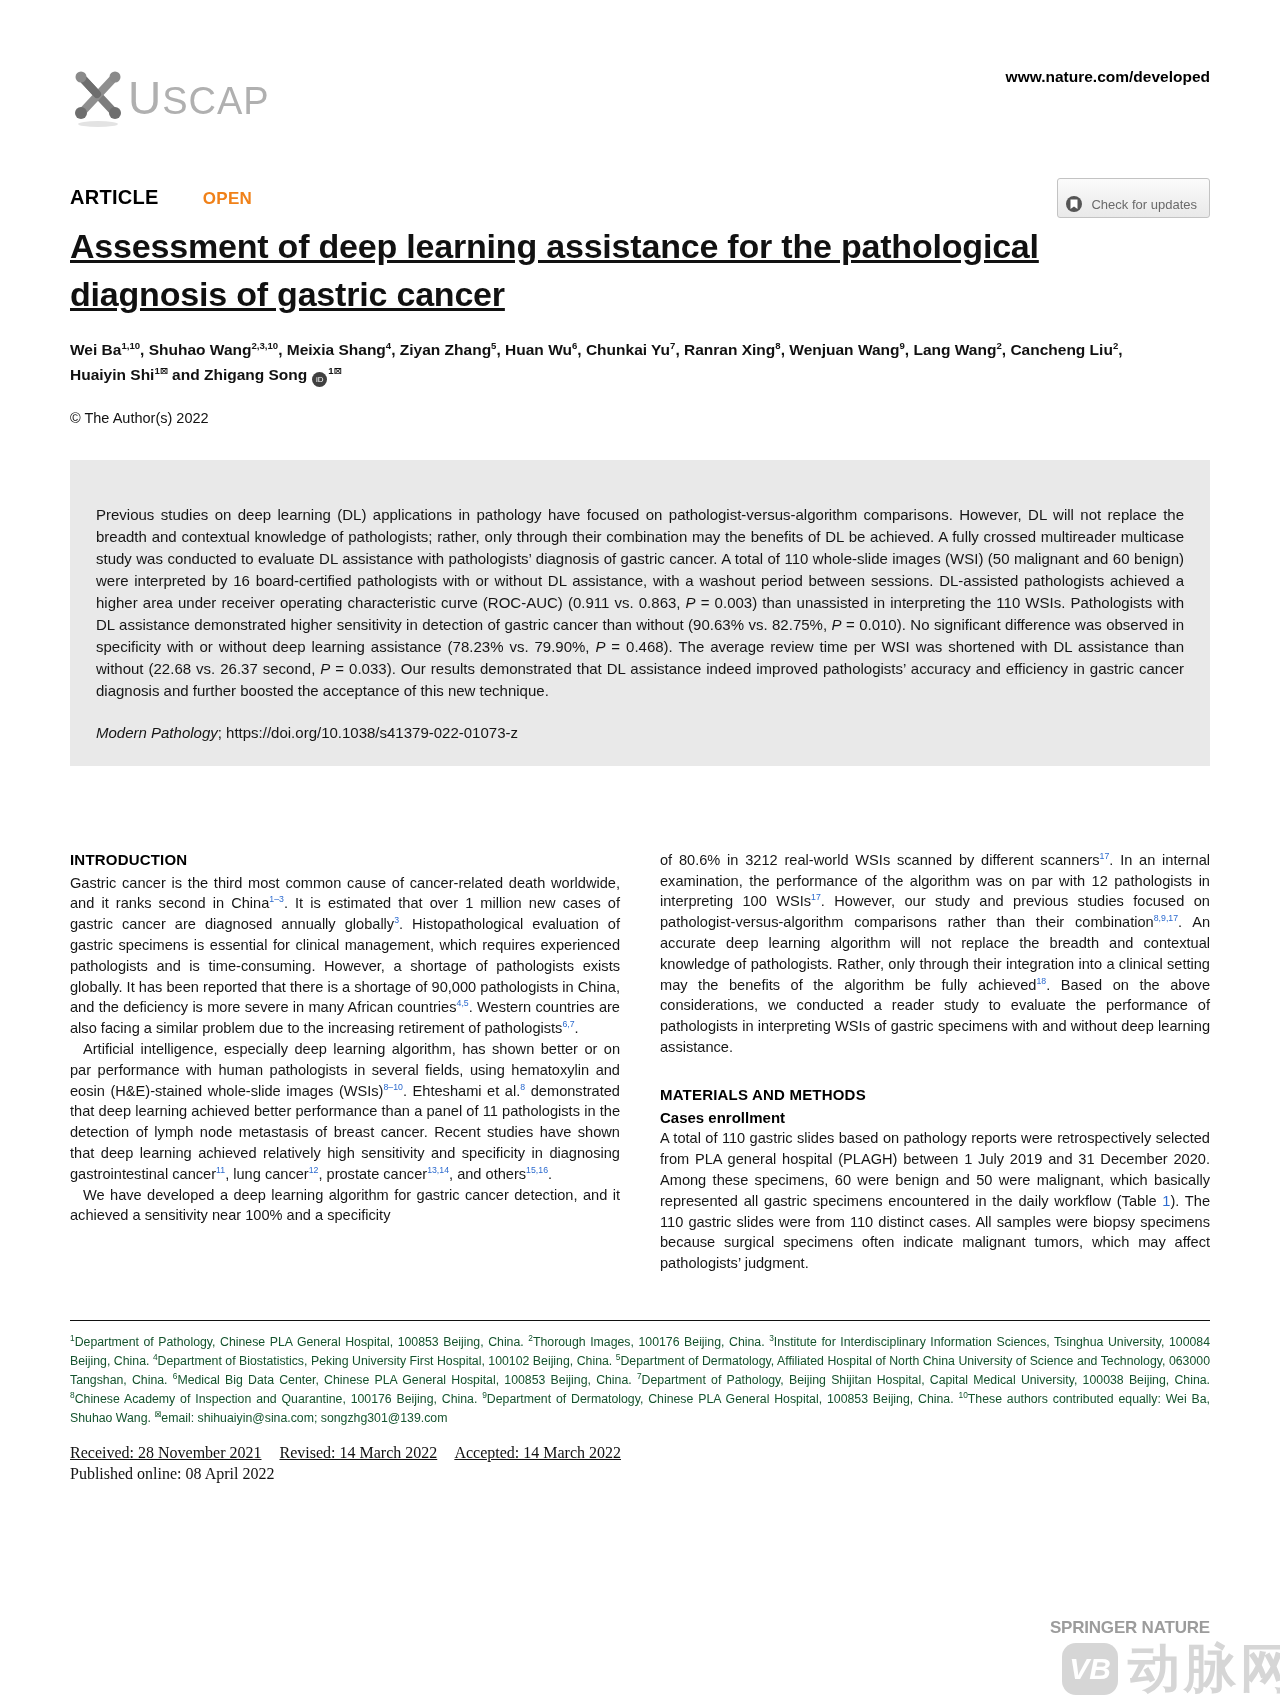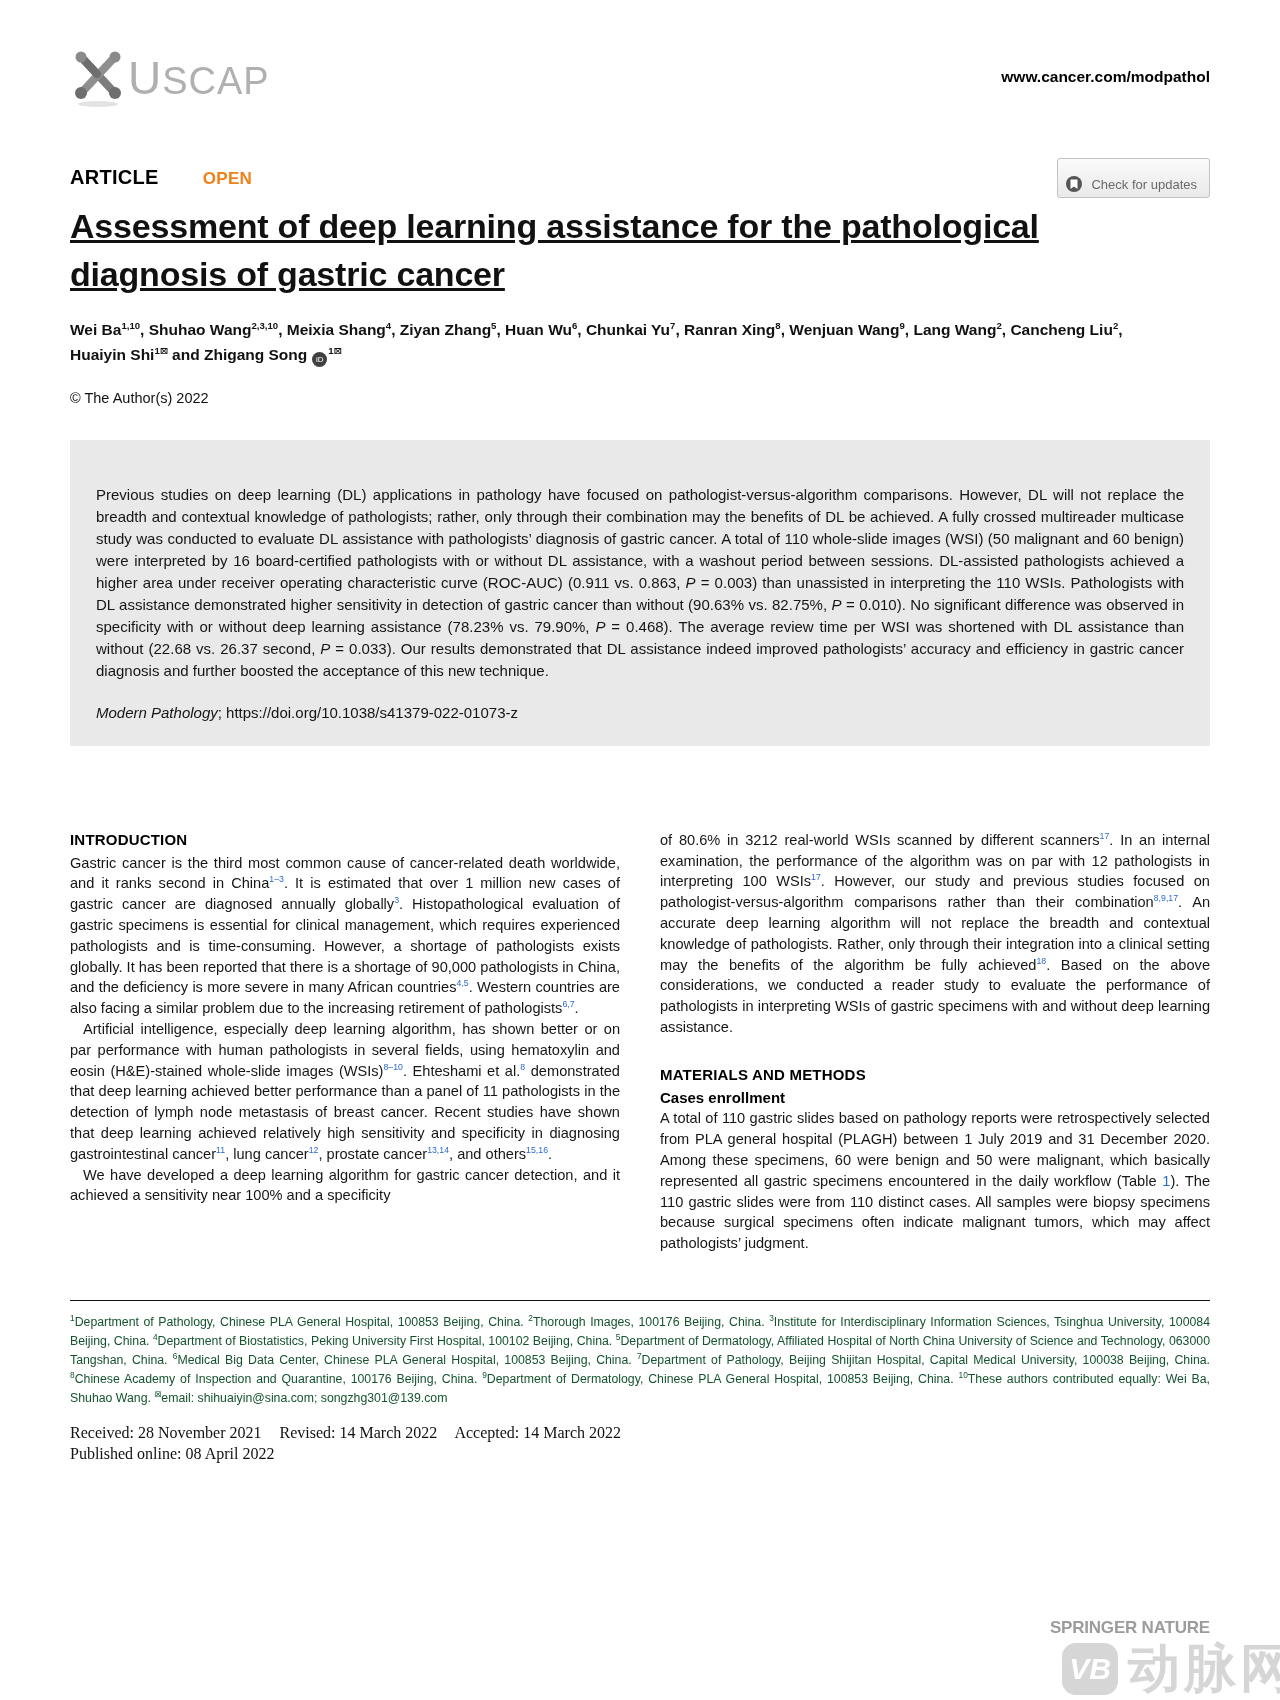--- a/index.html
+++ b/index.html
@@ -5,21 +5,21 @@
   html,body{margin:0;padding:0;background:#ffffff;}
   .page{
     position:relative;width:1280px;height:1700px;margin:0 auto;
     background:#fff;overflow:hidden;color:#1c1c1c;
     font-family:"Liberation Sans","DejaVu Sans",sans-serif;
   }
   .content{padding:0 70px;}
 
   
   .masthead{display:flex;justify-content:space-between;align-items:flex-start;padding-top:44px;}
-  .logo{display:flex;align-items:flex-end;}
+  .logo{display:flex;align-items:flex-end;margin-top:20px;}
   .site-url{font-weight:700;font-size:15.5px;margin-top:24px;color:#000;}
 
   
   .article-row{position:relative;margin-top:56px;display:flex;align-items:baseline;}
   .article-label{font-size:20px;font-weight:700;color:#000;letter-spacing:.3px;}
   .open-label{font-size:17px;font-weight:700;color:#f08119;margin-left:44px;letter-spacing:.3px;}
   .check-badge{
     position:absolute;right:0;top:-8px;display:flex;align-items:center;gap:8px;
     border:1px solid #c3c3c3;border-radius:3px;background:linear-gradient(#fbfbfb,#e9e9e9);
     padding:16px 12px 4px 7px;color:#6a6a6a;font-size:13px;
@@ -49,21 +49,21 @@
   .sec-head.mt{margin-top:27px;}
   .sub-head{font-size:15px;font-weight:700;margin:0;color:#000;}
   sup.ref,.blue{color:#2b6ace;}
   sup.ref{font-size:60%;line-height:0;vertical-align:super;}
 
   
   .foot-rule{border:none;border-top:1.6px solid #111;margin:46px 0 12px 0;}
   .affiliations{margin:0;font-size:12.3px;line-height:19px;text-align:justify;color:#14532d;}
   .affiliations sup{font-size:68%;line-height:0;vertical-align:super;}
   .dates{font-family:"Liberation Serif","DejaVu Serif",serif;font-size:16px;margin:16px 0 0 0;color:#111;}
-  .dates span{margin-right:14px;}
+  .dates span{margin-right:14px;text-decoration:underline;}
   .published{font-family:"Liberation Serif","DejaVu Serif",serif;font-size:16px;margin:3px 0 0 0;color:#111;}
 
   
   .springer{position:absolute;top:1618px;right:70px;color:#9c9c9c;font-weight:700;font-size:17px;letter-spacing:-.2px;}
   .watermark{position:absolute;top:1634px;right:-16px;display:flex;align-items:center;gap:10px;}
   .wm-vb{width:56px;height:52px;background:#d6d6d6;border-radius:14px;color:#fff;font-weight:700;
     font-size:30px;font-style:italic;display:flex;align-items:center;justify-content:center;}
   .wm-cn{font-size:52px;font-weight:700;color:#d6d6d6;letter-spacing:4px;white-space:nowrap;}
 </style>
 </head>
@@ -81,21 +81,21 @@
           <path d="M14 16 L27 30" stroke="#6e6e6e" stroke-width="8" stroke-linecap="round" fill="none"></path>
           <circle cx="11" cy="13" r="5.5" fill="#8a8a8a"></circle>
           <circle cx="45" cy="13" r="5.5" fill="#8a8a8a"></circle>
           <circle cx="11" cy="49" r="6" fill="#6e6e6e"></circle>
           <circle cx="45" cy="49" r="6" fill="#6e6e6e"></circle>
           <text x="58" y="50" font-family="Liberation Sans, sans-serif" fill="#b0b0b0" font-size="46" font-weight="400" letter-spacing="1">
             <tspan>U</tspan><tspan font-size="38">SCAP</tspan>
           </text>
         </svg>
       </div>
-      <div class="site-url">www.cancer.com/modpathol</div>
+      <div class="site-url">www.nature.com/developed</div>
     </div>
 
     <div class="article-row">
       <span class="article-label">ARTICLE</span>
       <span class="open-label">OPEN</span>
       <div class="check-badge">
         <svg width="18" height="18" viewBox="0 0 18 18">
           <circle cx="9" cy="9" r="8" fill="#555555"></circle>
           <path d="M5.5 4.5 h7 v9.5 l-3.5-2.6 -3.5 2.6 z" fill="#ffffff"></path>
         </svg>

